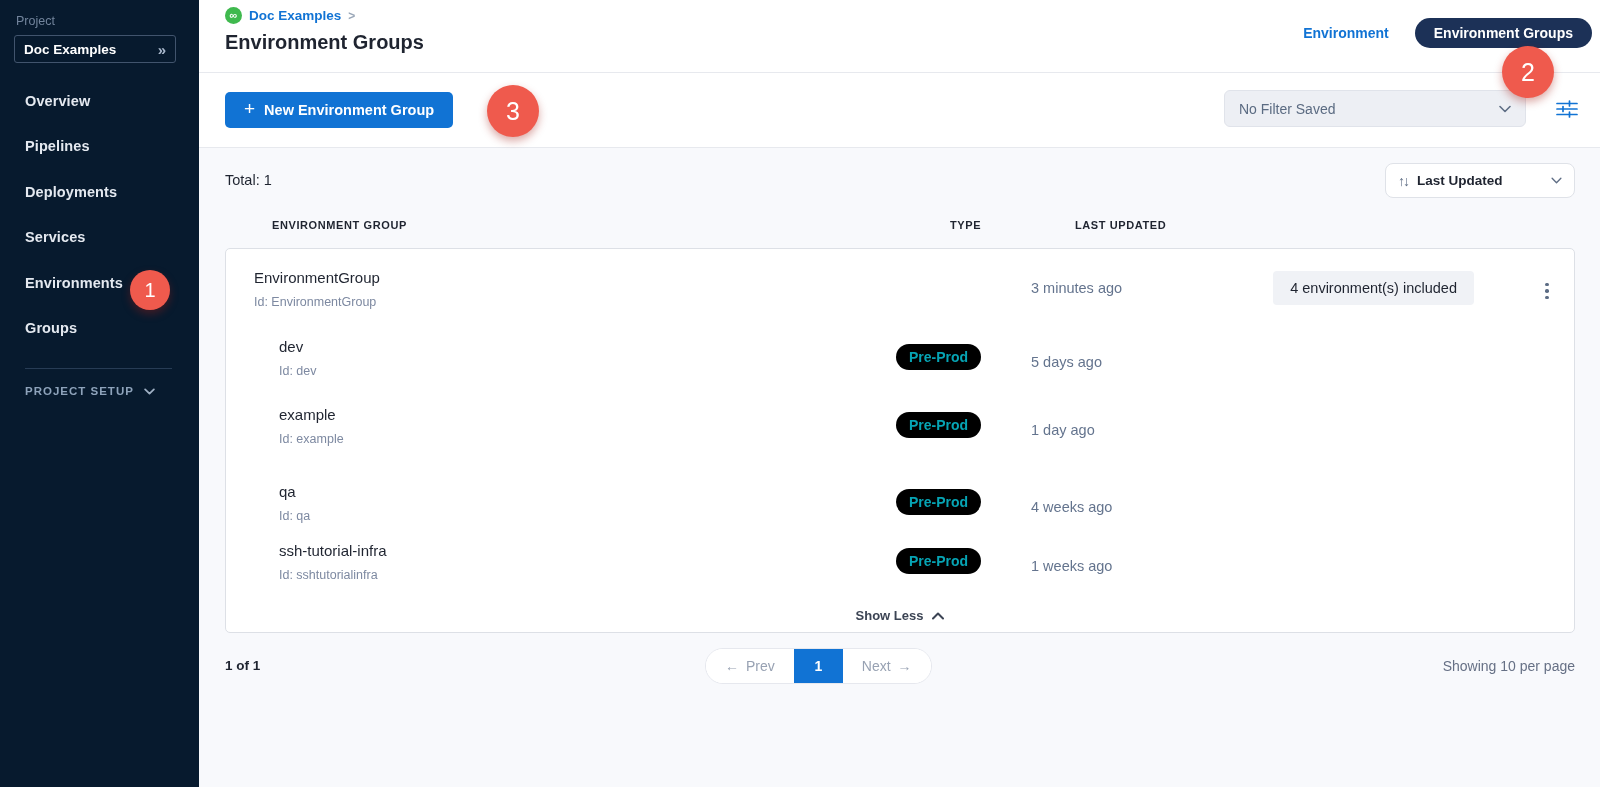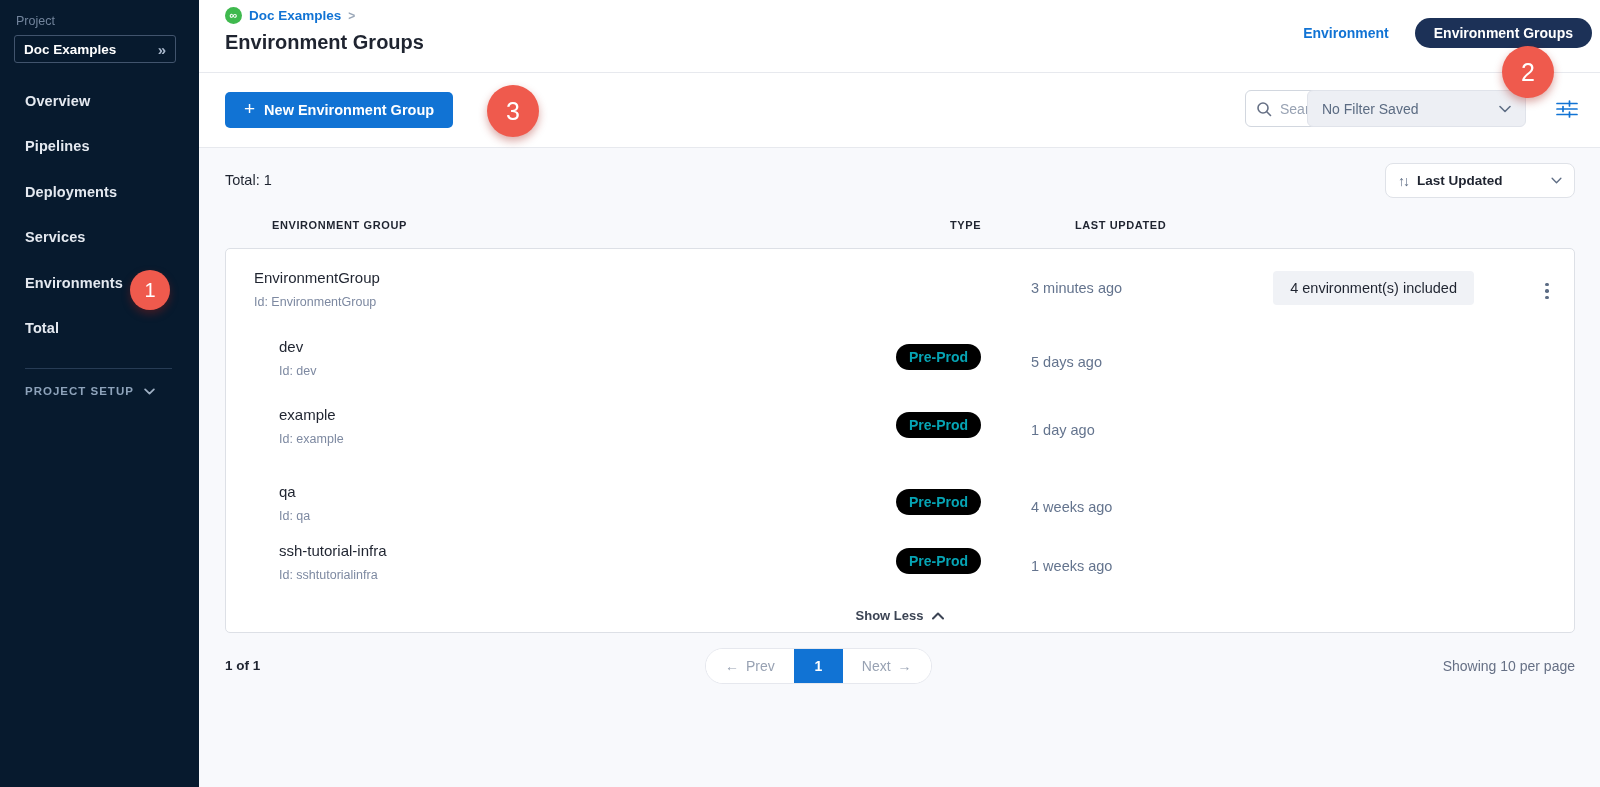--- a/index.html
+++ b/index.html
@@ -46,21 +46,21 @@
 
   .toolbar { position:absolute; left:0; top:73px; width:1401px; height:75px; background:#ffffff; border-bottom:1px solid #e7e9ee; }
   .new-btn { position:absolute; left:26px; top:19px; height:36px; background:#1173d4; border:none; border-radius:5px;
     color:#ffffff; font-family:inherit; font-size:14.5px; font-weight:bold; padding:0 19px;
     display:flex; align-items:center; gap:9px; cursor:pointer; }
   .new-btn .plus { font-size:19px; font-weight:normal; margin-top:-2px; }
   .search-box { position:absolute; right:131px; top:17px; width:224px; height:37px; background:#ffffff;
     border:1px solid #d2d7df; border-radius:6px; display:flex; align-items:center; padding:0 10px; gap:8px; }
   .search-box input { border:none; outline:none; flex:1; font-family:inherit; font-size:14px; color:#1f2430; background:transparent; }
   .search-box input::placeholder { color:#98a2b3; }
-  .filter-select { position:absolute; right:-99px; top:17px; width:219px; height:37px; background:#edeff4;
+  .filter-select { position:absolute; right:-99px; top:17px; width:302px; height:37px; background:#edeff4;
     border:1px solid #e0e3ea; border-radius:6px; display:flex; align-items:center; justify-content:space-between;
     padding:10px 14px; cursor:pointer; }
   .filter-select { right:74px; }
   .filter-label { color:#5b6b82; font-size:14px; }
   .sliders-btn { position:absolute; right:20px; top:26px; width:26px; height:20px; cursor:pointer; display:flex; align-items:center; justify-content:center; }
 
   .content { position:absolute; left:0; top:148px; width:1401px; height:639px; background:#f8f9fc; }
 
   .total-label { position:absolute; left:26px; top:24px; font-size:14.5px; color:#1f2430; }
   .sort-select { position:absolute; right:25px; top:15px; width:190px; height:35px; background:#ffffff;
@@ -132,21 +132,21 @@
       <div class="nav-item">
           <span>Deployments</span>
         </div>
       <div class="nav-item">
           <span>Services</span>
         </div>
       <div class="nav-item">
           <span>Environments</span>
         </div>
       <div class="nav-item">
-          <span>Total</span>
+          <span>Groups</span>
         </div>
     </nav>
     <div class="side-divider"></div>
     <div class="proj-setup">
       <span>PROJECT SETUP</span>
       <span>
         <svg width="11" height="7" viewBox="0 0 12 8">
             <path d="M1 1.5 L6 6.5 L11 1.5" stroke="#9fb0c4" stroke-width="2" fill="none" stroke-linecap="round" stroke-linejoin="round"></path>
           </svg>
       </span>

